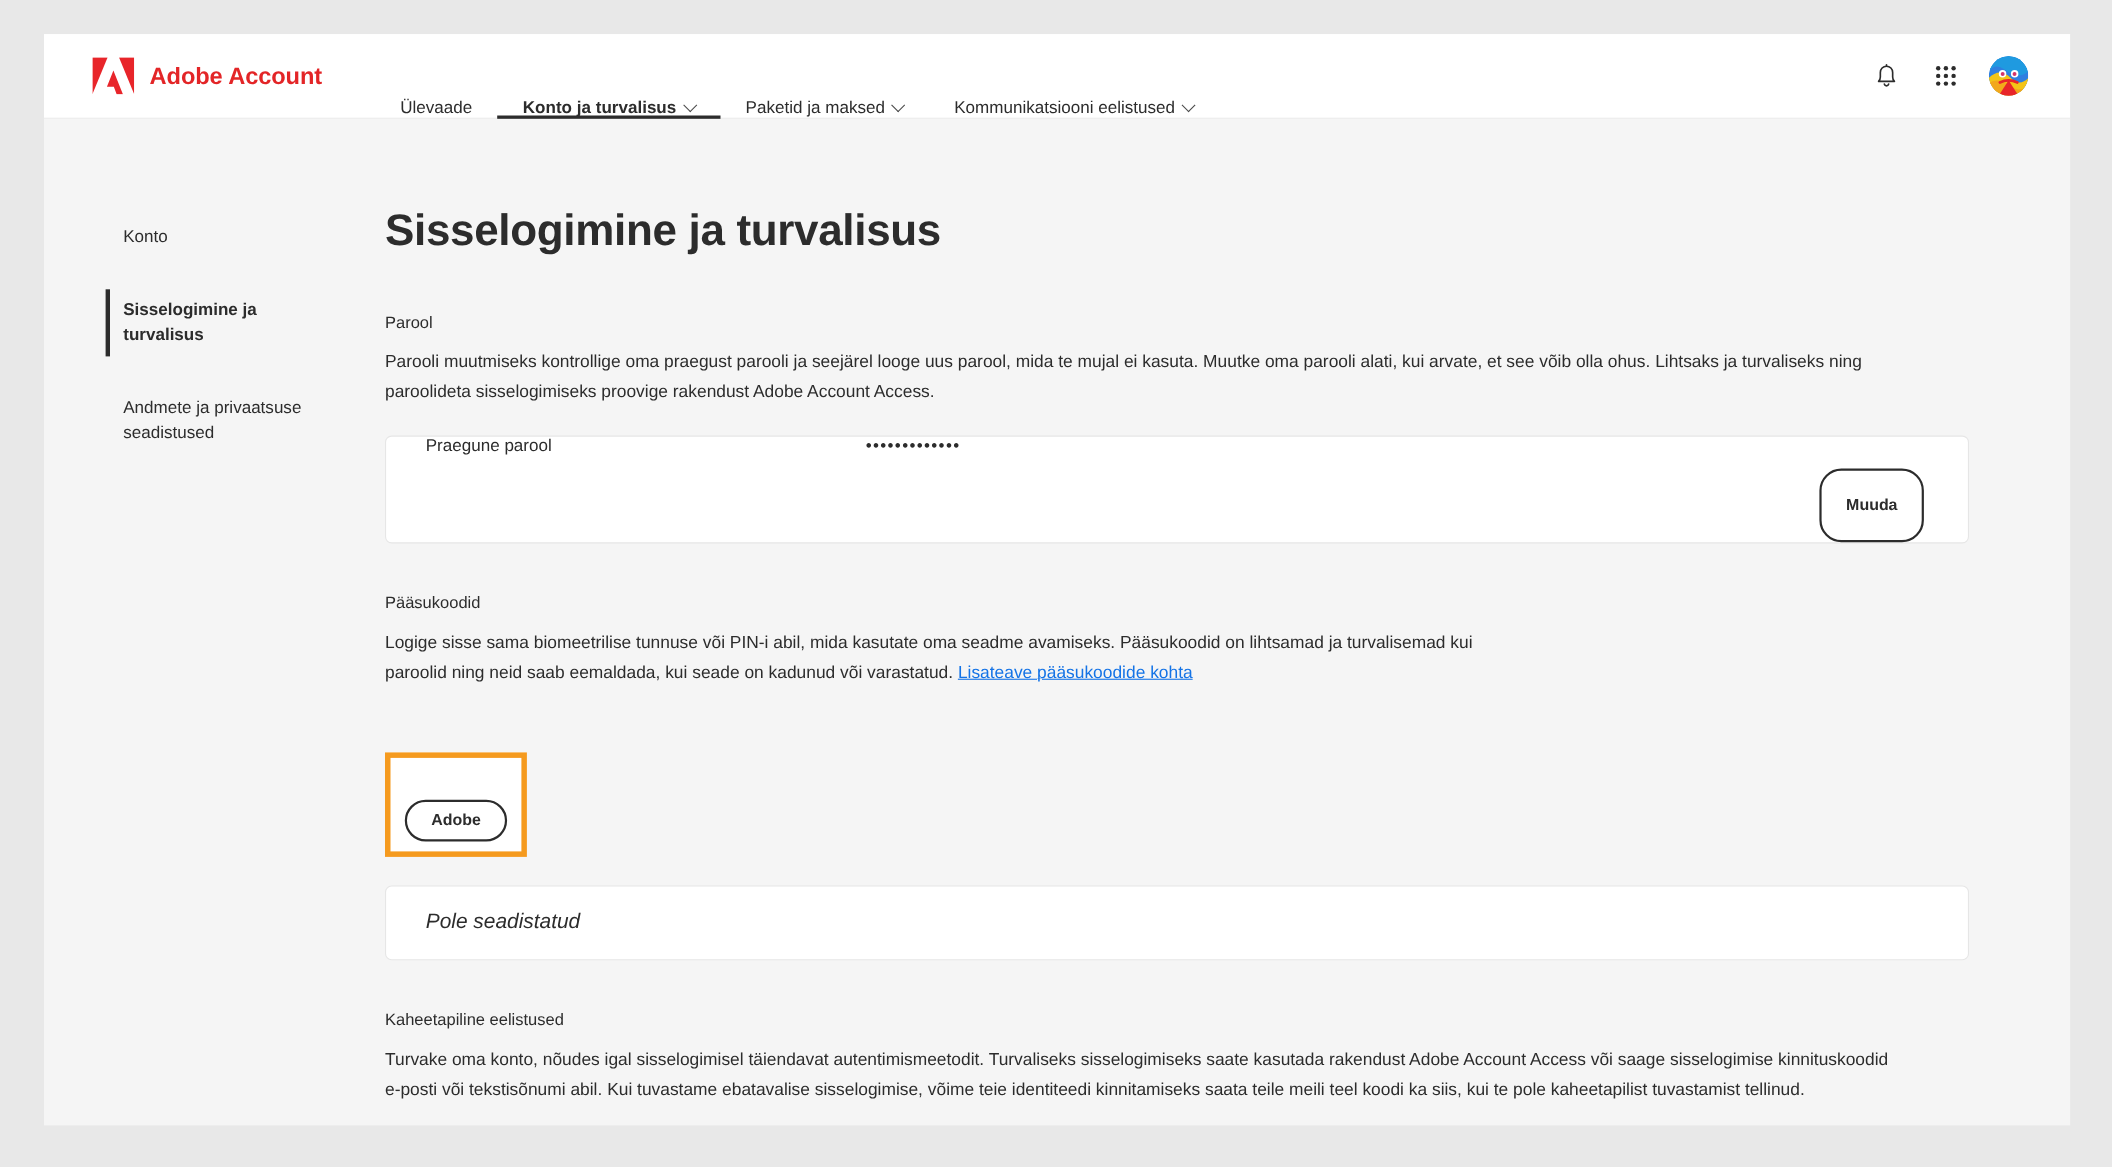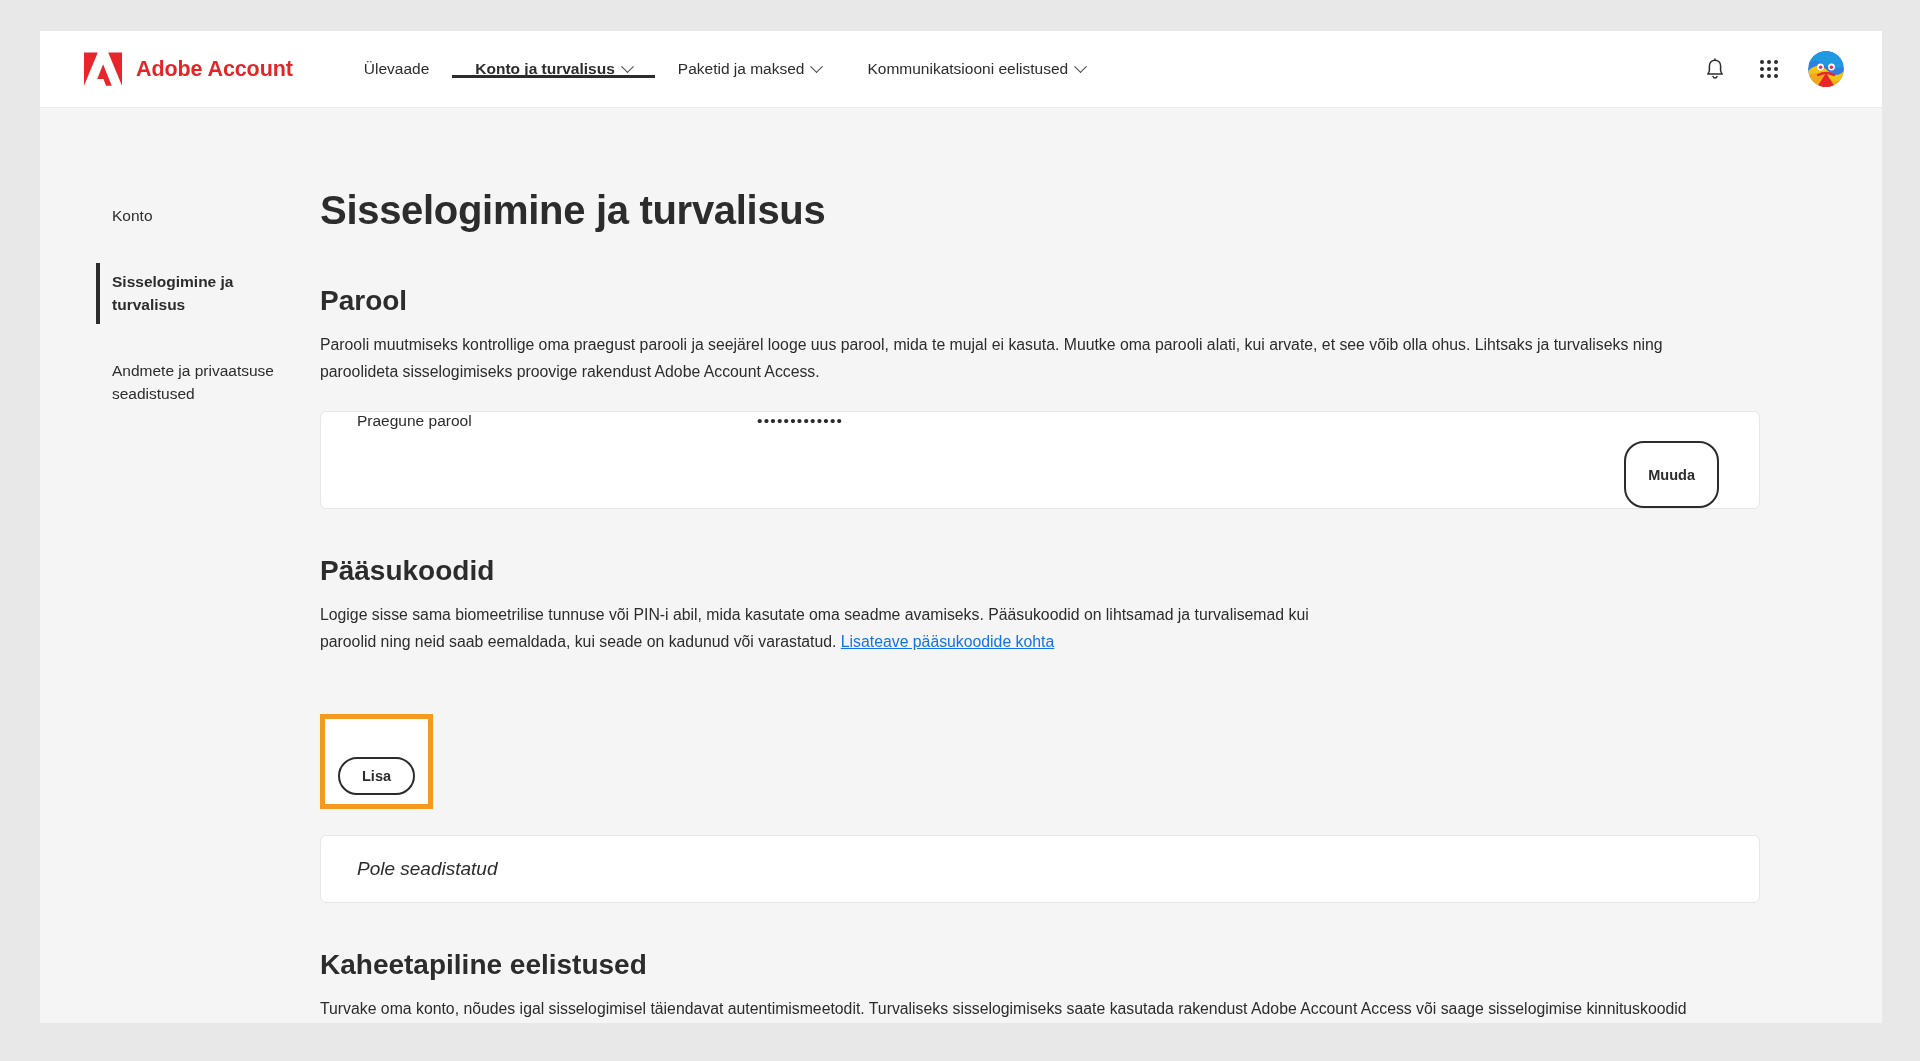--- a/index.html
+++ b/index.html
@@ -42,21 +42,21 @@
   }
   .brand-name {
     font-size: 21.5px;
     font-weight: 700;
     color: #e32527;
     letter-spacing: -0.1px;
     white-space: nowrap;
   }
   .main-nav {
     display: flex;
-    align-items: center;
+    align-items: flex-end;
     height: 77px;
   }
   .nav-item {
     display: flex;
     align-items: center;
     gap: 8px;
     padding: 0 23px;
     font-size: 15.5px;
     color: #2c2c2c;
     cursor: pointer;
@@ -109,20 +109,21 @@
     cursor: pointer;
     flex: 0 0 36px;
   }
 
   
   .content-wrap {
     display: flex;
     padding-top: 0;
     height: 915px;
     background: #f5f5f5;
+    gap: 30px;
   }
   .sidebar {
     width: 280px;
     flex: 0 0 280px;
     padding: 88px 0 0 56px;
   }
   .side-item {
     font-size: 15.5px;
     color: #2c2c2c;
     line-height: 1.45;
@@ -149,22 +150,22 @@
     max-width: 1500px;
   }
   .page-title {
     font-size: 40px;
     font-weight: 700;
     color: #2c2c2c;
     letter-spacing: -0.3px;
     margin-bottom: 52px;
   }
   .section-title {
-    font-size: 28px;
-    font-weight: 700;
+    font-size: 15px;
+    font-weight: 400;
     color: #2c2c2c;
     margin-bottom: 14px;
   }
   .section-desc {
     font-size: 15.8px;
     line-height: 1.72;
     color: #2c2c2c;
     max-width: 1380px;
   }
   .section-desc.narrow { max-width: 1030px; }
@@ -356,21 +357,21 @@
         </div>
       </section>
 
       <section class="block">
         <h2 class="section-title">Pääsukoodid</h2>
 
         <div class="section-row">
           <p class="section-desc narrow"><span>Logige sisse sama biomeetrilise tunnuse või PIN-i abil, mida kasutate oma seadme avamiseks. Pääsukoodid on lihtsamad ja turvalisemad kui paroolid ning neid saab eemaldada, kui seade on kadunud või varastatud. </span><span class="inline-link">Lisateave pääsukoodide kohta</span></p>
 
           <div class="highlight-box">
-            <button class="pill-btn">Lisa</button>
+            <button class="pill-btn">Adobe</button>
           </div>
         </div>
 
         <div class="card empty-card">
           <span class="empty-text">Pole seadistatud</span>
         </div>
       </section>
 
       <section class="block-gap">
         <h2 class="section-title">Kaheetapiline eelistused</h2>

